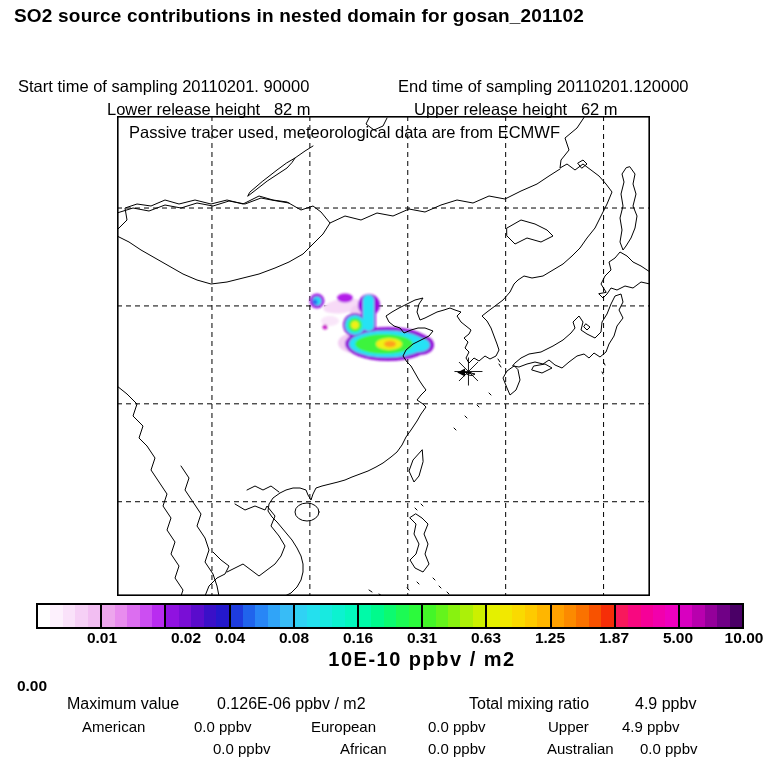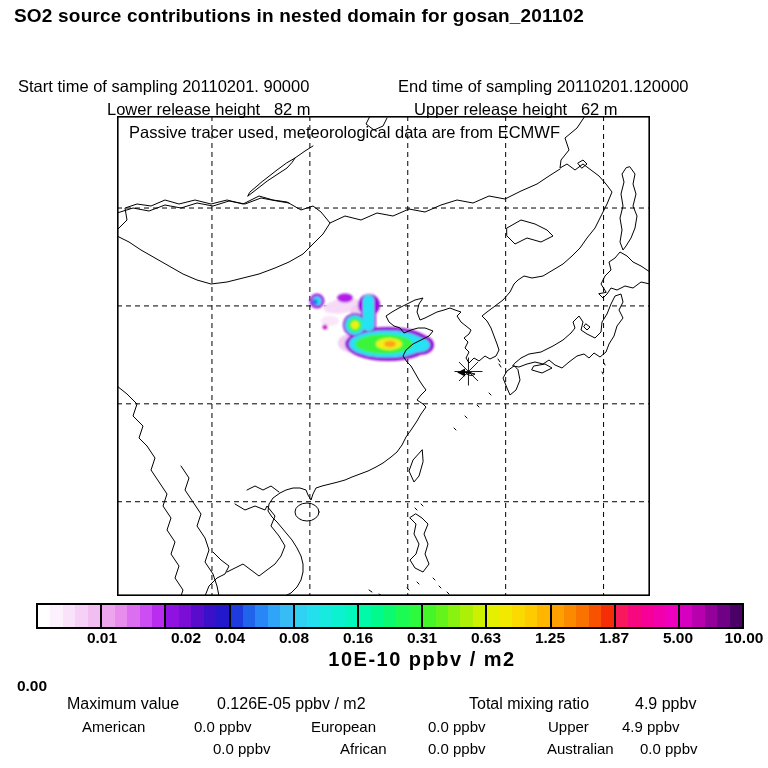--- a/index.html
+++ b/index.html
@@ -268,21 +268,21 @@
     <span class="cb-tick" style="left: 422px;">0.31</span>
     <span class="cb-tick" style="left: 486px;">0.63</span>
     <span class="cb-tick" style="left: 550px;">1.25</span>
     <span class="cb-tick" style="left: 614px;">1.87</span>
     <span class="cb-tick" style="left: 678px;">5.00</span>
     <span class="cb-tick" style="left: 744px;">10.00</span>
   </div>
 <div class="abs" id="unit-label">10E-10 ppbv / m2</div>
 
 <div class="abs s1" id="max-label">Maximum value</div>
-<div class="abs s1" id="max-value">0.126E-05 ppbv / m2</div>
+<div class="abs s1" id="max-value">0.126E-06 ppbv / m2</div>
 <div class="abs s1" id="total-label">Total mixing ratio</div>
 <div class="abs s1" id="total-value">4.9 ppbv</div>
 
 <div class="abs s2" id="reg0l">American</div>
 <div class="abs s2" id="reg0v">0.0 ppbv</div>
 <div class="abs s2" id="reg1l">European</div>
 <div class="abs s2" id="reg1v">0.0 ppbv</div>
 <div class="abs s2" id="reg2l">Upper</div>
 <div class="abs s2" id="reg2v">4.9 ppbv</div>
 <div class="abs s2" id="reg3l">South American</div>

